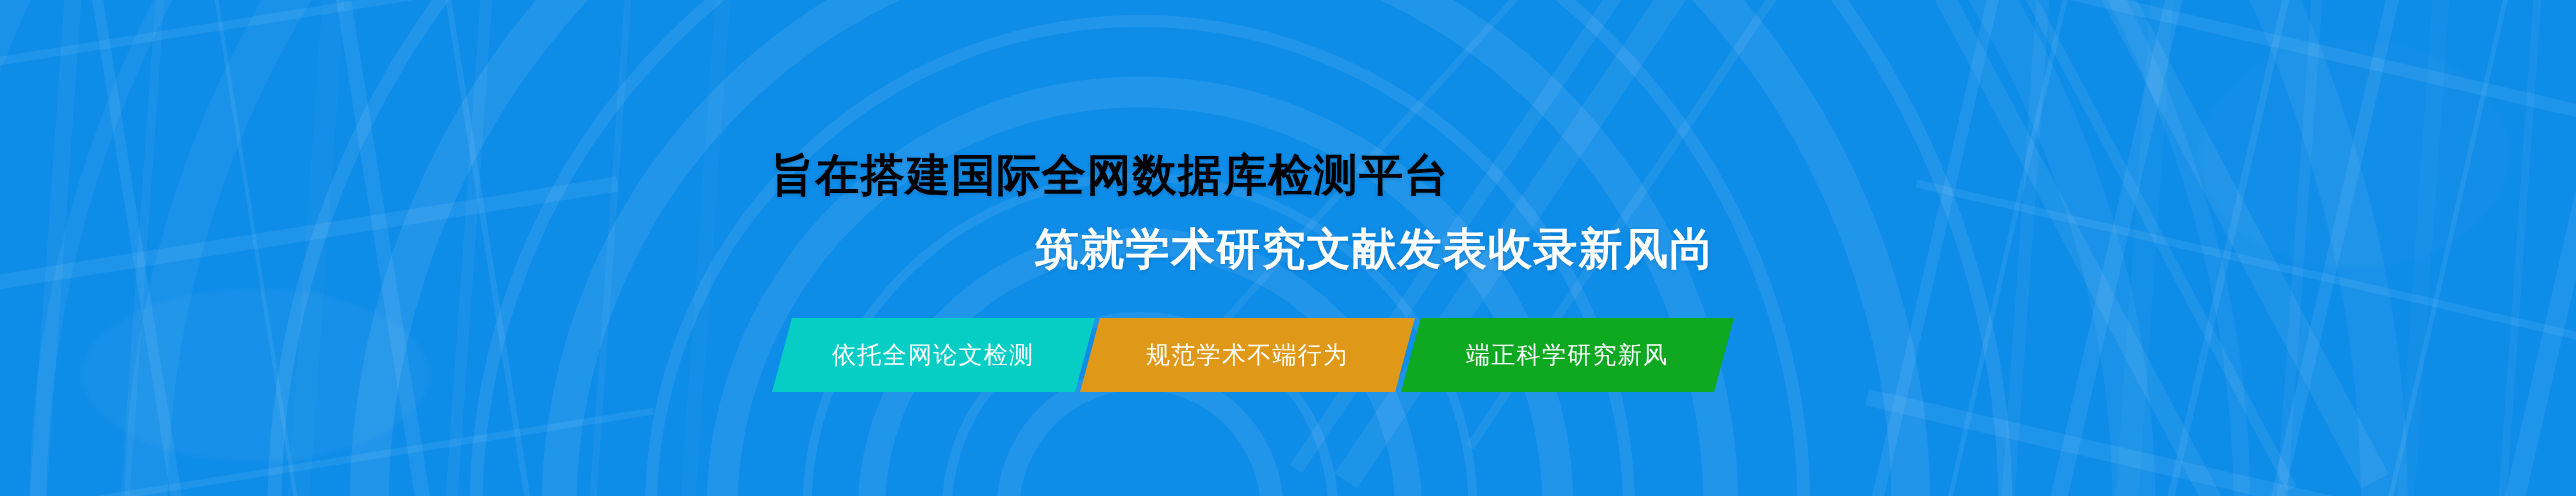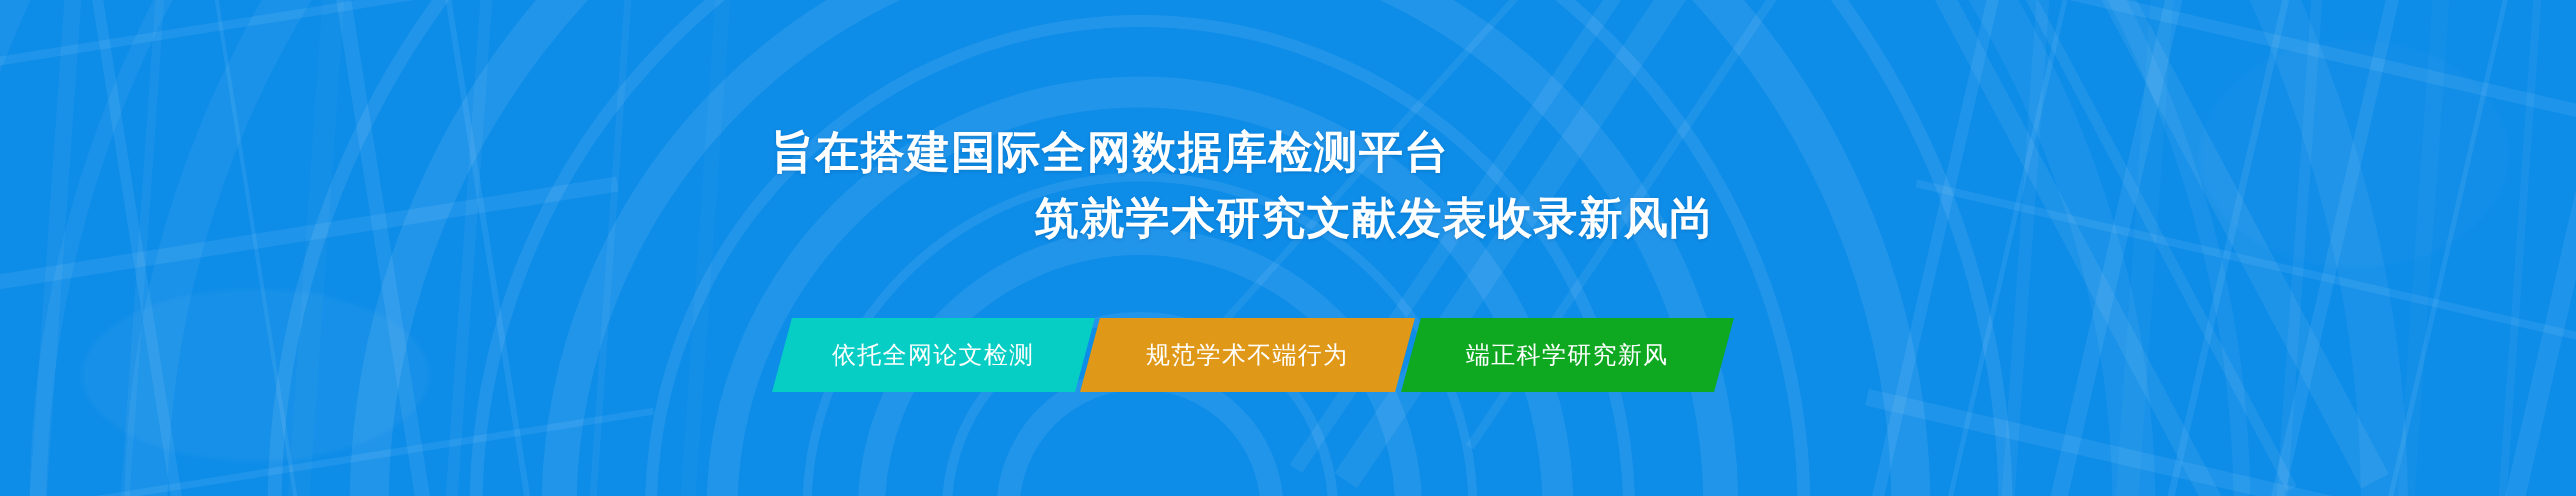--- a/index.html
+++ b/index.html
@@ -105,21 +105,21 @@
   .hl-line {
     color: #ffffff;
     font-size: 44px;
     line-height: 66px;
     font-weight: 700;
     letter-spacing: 1.3px;
     white-space: nowrap;
     text-shadow: 0 1.3px 3.4px rgba(0,48,94,0.22);
   }
   .hl-line.l1 { padding-left: 770px; }
-  .hl-line.l2 { padding-left: 1035px; }
+  .hl-line.l2 { padding-left: 1035px; margin-top: 8px; }
 
   
   .ribbons {
     position: absolute;
     left: 782px;
     top: 318px;
     height: 74px;
     display: flex;
     z-index: 10;
   }
@@ -212,21 +212,21 @@
     <div class="diag-band" style="left:1878px; top:-107px;  width:20px;  height:698px;transform:rotate(-28deg);"></div>
     <div class="diag-band" style="left:1972px; top:-101px;  width:10.7px;  height:671px;transform:rotate(-28deg);"></div>
     <div class="diag-band" style="left:2059px; top:-80px;  width:31px;  height:644px; transform:rotate(-28deg);"></div>
     <div class="diag-band" style="left:1563px; top:-60px;   width:6.7px;  height:590px; transform:rotate(42deg);"></div>
 
     <div class="blob" style="left:81px;  top:288px; width:349px; height:174px;"></div>
     <div class="blob" style="left:2200px; top:40px;  width:309px; height:228px; opacity:.6;"></div>
   </div>
 
   <div class="headline">
-    <div class="hl-line l1" style="color: #ffffff;">旨在搭建国际全网数据库检测平台</div>
+    <div class="hl-line l1" style="color: #000000; margin-top: 23px;">旨在搭建国际全网数据库检测平台</div>
     <div class="hl-line l2" style="color: rgb(255, 255, 255);">筑就学术研究文献发表收录新风尚</div>
   </div>
 
   <div class="ribbons">
     <div class="ribbon" id="ribbon-0" style="background: rgb(6, 206, 196);">
       <span class="rb-label">依托全网论文检测</span>
     </div>
     <div class="ribbon" id="ribbon-1" style="background: rgb(223, 152, 23);">
       <span class="rb-label">规范学术不端行为</span>
     </div>

